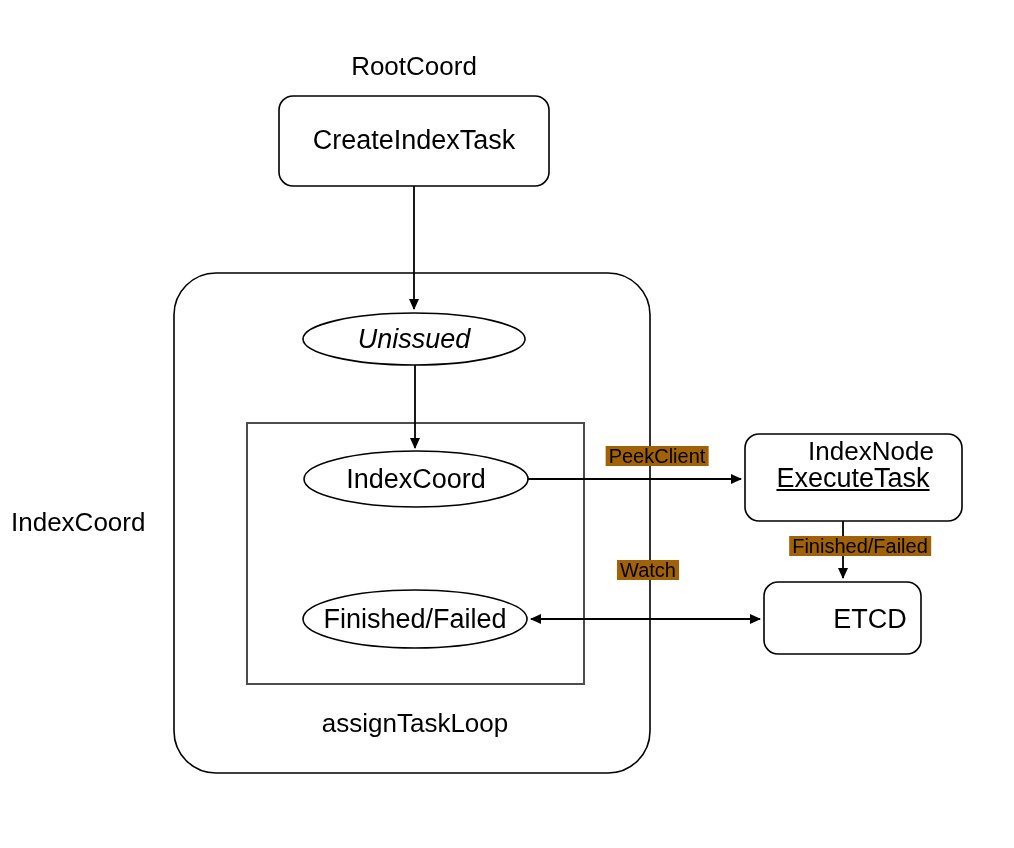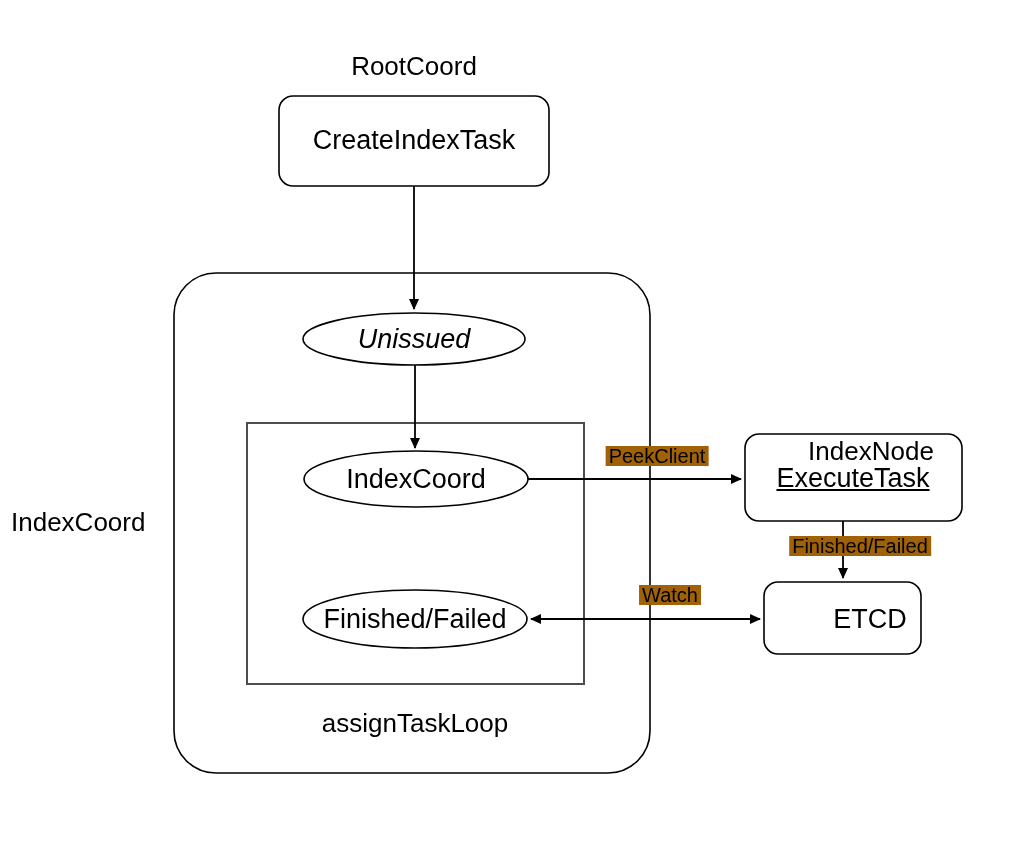--- a/index.html
+++ b/index.html
@@ -111,15 +111,15 @@
   <div class="free-label center-x" style="left:871px; top:398px;margin-top:40px;">IndexNode</div>
 
   <div class="free-label center-x" style="left:415px; top:710px;">assignTaskLoop</div>
 
   <div class="free-label" style="left:11px; top:509px;">IndexCoord</div>
 
   <div class="edge-label center-x" style="left:657px; top:446px;">PeekClient</div>
 
   <div class="edge-label center-x" style="left:860px; top:536px;">Finished/Failed</div>
 
-  <div class="edge-label center-x" style="left:648px; top:585px;margin-left:22px;">Watch</div>
+  <div class="edge-label center-x" style="left:648px; top:560px;">Watch</div>
 
 </div>
 
 </body></html>

